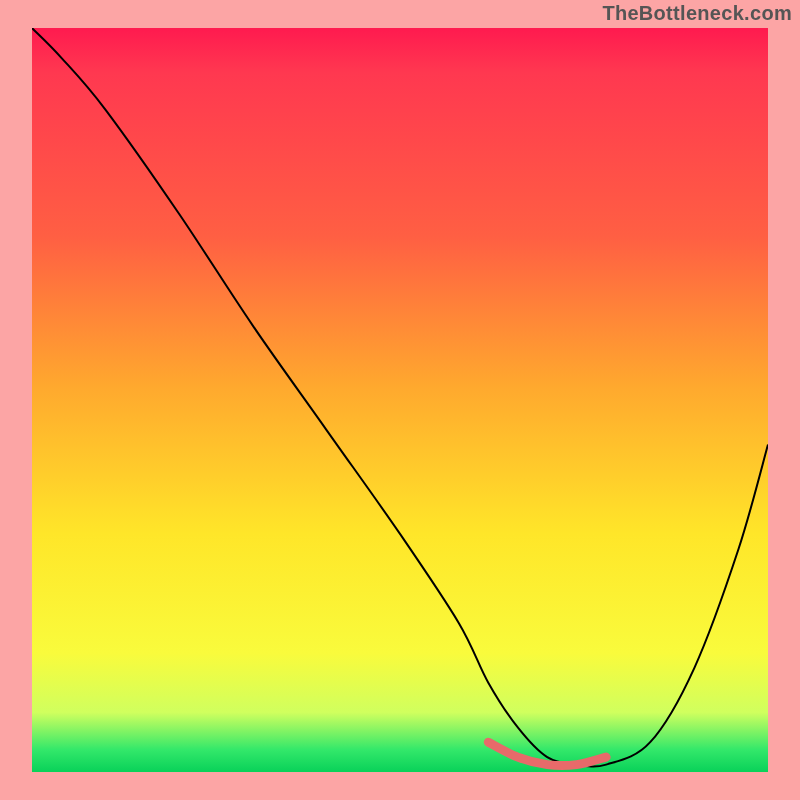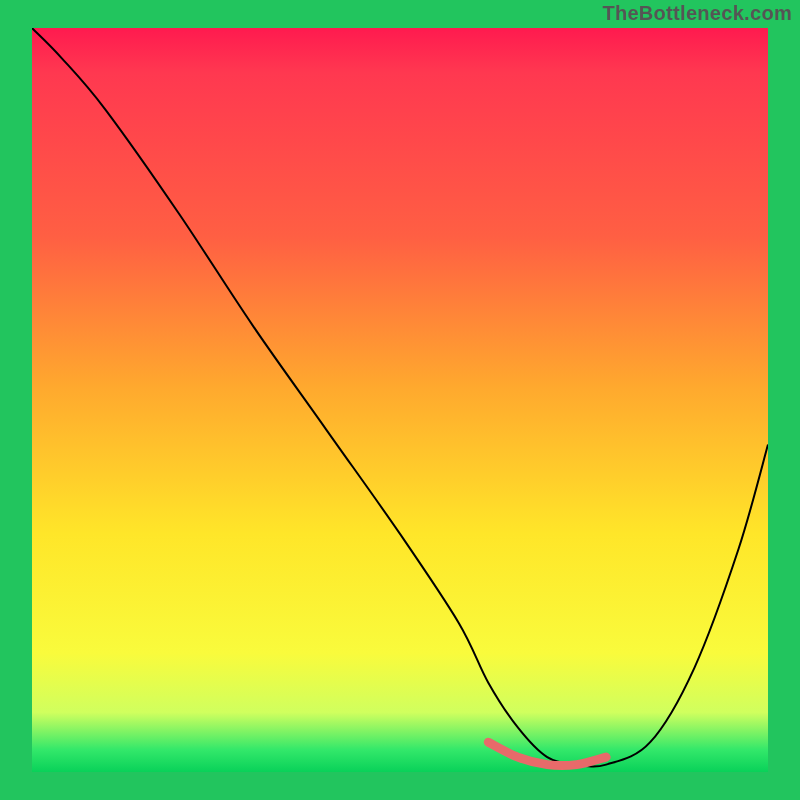--- a/index.html
+++ b/index.html
@@ -8,21 +8,21 @@
     width: 800px;
     height: 800px;
     background: #000;
     overflow: hidden;
     font-family: Arial, Helvetica, sans-serif;
   }
   .frame {
     position: relative;
     width: 800px;
     height: 800px;
-    background: #22c55e;
+    background: #fca5a5;
   }
   .watermark {
     position: absolute;
     top: 2px;
     right: 8px;
     color: #555;
     font-size: 20px;
     font-weight: bold;
     letter-spacing: 0.3px;
     z-index: 10;

